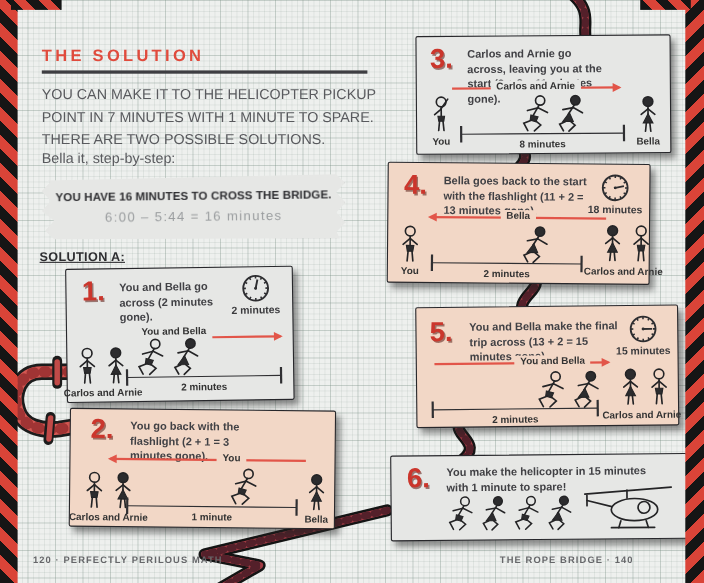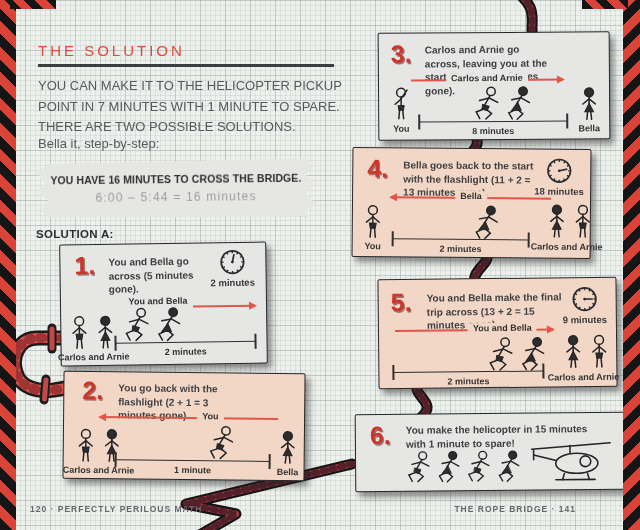--- a/index.html
+++ b/index.html
@@ -19,37 +19,37 @@
     background:repeating-linear-gradient(45deg,#151515 0 9px,#da4438 9px 18px);}
   .stripe-right{right:0;top:0;width:17px;height:530px;
     background:repeating-linear-gradient(135deg,#da4438 0 9px,#151515 9px 18px);}
   .stripe-top{top:0;height:9px;width:46px;
     background:repeating-linear-gradient(45deg,#151515 0 8px,#da4438 8px 16px);}
   .stripe-tl{left:10px;} .stripe-tr{right:12px;}
 
   .rope-layer{position:absolute;left:0;top:0;z-index:1;}
 
   
-  .title{position:absolute;left:38px;top:42px;font-size:15px;font-weight:normal;
+  .title{position:absolute;left:38px;top:42px;font-size:15px;font-weight:bold;
     letter-spacing:3px;color:#e04b3d;z-index:3;}
   .rule{position:absolute;left:38px;top:64px;width:296px;height:3px;background:#3e3e42;z-index:3;}
   .intro{position:absolute;left:38px;top:76px;width:322px;font-size:13px;line-height:1.58;
     color:#595a5e;z-index:3;}
   .subtitle{position:absolute;left:38px;top:136px;font-size:13px;color:#595a5e;z-index:3;}
 
   .notebox{position:absolute;left:38px;top:158px;width:276px;height:60px;z-index:3;
     background:#e6e7e5;transform:rotate(-0.6deg);
     clip-path:polygon(2% 8%,97% 3%,100% 16%,97% 30%,100% 46%,97% 61%,100% 76%,97% 90%,98% 100%,4% 97%,1% 84%,4% 69%,0% 54%,3% 39%,0% 24%,3% 10%);
     filter:drop-shadow(3px 4px 3px rgba(40,40,40,0.5));
     display:flex;flex-direction:column;justify-content:center;align-items:center;gap:5px;}
   .note1{font-size:10.5px;font-weight:bold;color:#2e2e31;letter-spacing:0.1px;}
   .note2{font-size:12px;color:#9a9d9f;letter-spacing:1.2px;}
 
   .solution-label{position:absolute;left:36px;top:228px;font-size:11.5px;font-weight:bold;
-    color:#2e2e31;letter-spacing:0.3px;z-index:3;}
+    color:#2e2e31;letter-spacing:0.3px;z-index:3;text-decoration:underline;}
 
   
   .card{position:absolute;z-index:2;border:1.6px solid #27272b;border-radius:2px;
     box-shadow:4px 5px 6px rgba(35,35,35,0.5);}
   .card-gray{background:#e6e7e5;}
   .card-pink{background:#f2d7c6;}
   .num{position:absolute;font-size:25px;font-weight:800;color:#cb362c;
     text-shadow:1.3px 1.6px 0 rgba(90,25,18,0.55);line-height:1;}
   .stext{position:absolute;font-size:10px;font-weight:bold;color:#414145;line-height:1.35;}
   .clockbox{position:absolute;text-align:center;width:62px;}
@@ -216,21 +216,21 @@
 
 <div class="notebox">
   <div class="note1">YOU HAVE 16 MINUTES TO CROSS THE BRIDGE.</div>
   <div class="note2">6:00 – 5:44 = 16 minutes</div>
 </div>
 
 <div class="solution-label">SOLUTION A:</div>
 
 <div class="card card-gray" style="left:60px;top:243px;width:205px;height:120px;transform:rotate(-0.8deg)">
   <div class="num" style="left:14px;top:8px">1.</div>
-  <div class="stext" style="left:48px;top:11px;width:102px">You and Bella go across (5 minutes gone).</div>
+  <div class="stext" style="left:48px;top:11px;width:102px">You and Bella go across (2 minutes gone).</div>
   <div class="clockbox" style="right:2px;top:6px">
     <svg width="26" height="26" viewBox="0 0 24 24">
       <use href="#sym-clock"></use>
         <line class="hand" x1="12" y1="13" x2="12" y2="4.5" stroke="#2e2e31" stroke-width="1.6" style="transform-origin: 12px 12px; transform: rotate(12deg);"></line>
     </svg>
     <div class="clock-label">2 minutes</div>
   </div>
   <div class="dlabel" style="left:62px;top:52px;width:70px">You and Bella</div>
   <div class="arrow arrow-r" style="left:132px;top:62px;width:62px"></div>
   <div class="figrow" style="left:6px;top:70px">
@@ -356,21 +356,21 @@
 </div>
 
 <div class="card card-pink" style="left:378px;top:278px;width:237px;height:108px;transform:rotate(-0.6deg)">
   <div class="num" style="left:12px;top:10px">5.</div>
   <div class="stext" style="left:48px;top:12px;width:140px">You and Bella make the final trip across (13 + 2 = 15 minutes gone).</div>
   <div class="clockbox" style="right:0px;top:8px">
     <svg width="26" height="26" viewBox="0 0 24 24">
       <use href="#sym-clock"></use>
         <line class="hand" x1="12" y1="13" x2="12" y2="4.5" stroke="#2e2e31" stroke-width="1.6" style="transform-origin: 12px 12px; transform: rotate(90deg);"></line>
     </svg>
-    <div class="clock-label">9 minutes</div>
+    <div class="clock-label">15 minutes</div>
   </div>
   <div class="arrow arrow-r" style="left:16px;top:50px;width:158px">
     <div class="mid bg-pink" style="left:68%">You and Bella</div>
   </div>
   <div class="figrow" style="left:106px;top:58px">
     <svg width="30" height="36" viewBox="0 0 30 36">
         <use href="#sym-run-m"></use>
       </svg>
     <svg width="30" height="36" viewBox="0 0 30 36">
         <use href="#sym-run-f"></use>
@@ -408,13 +408,13 @@
       </svg>
   </div>
   <div class="fig" style="left:168px;top:26px">
     <svg width="92" height="48" viewBox="0 0 96 50">
         <use href="#sym-heli"></use>
       </svg>
   </div>
 </div>
 
 <div class="footer footer-left">120 · PERFECTLY PERILOUS MATH</div>
-<div class="footer footer-right">THE ROPE BRIDGE · 141</div>
+<div class="footer footer-right">THE ROPE BRIDGE · 140</div>
 
 </body></html>

